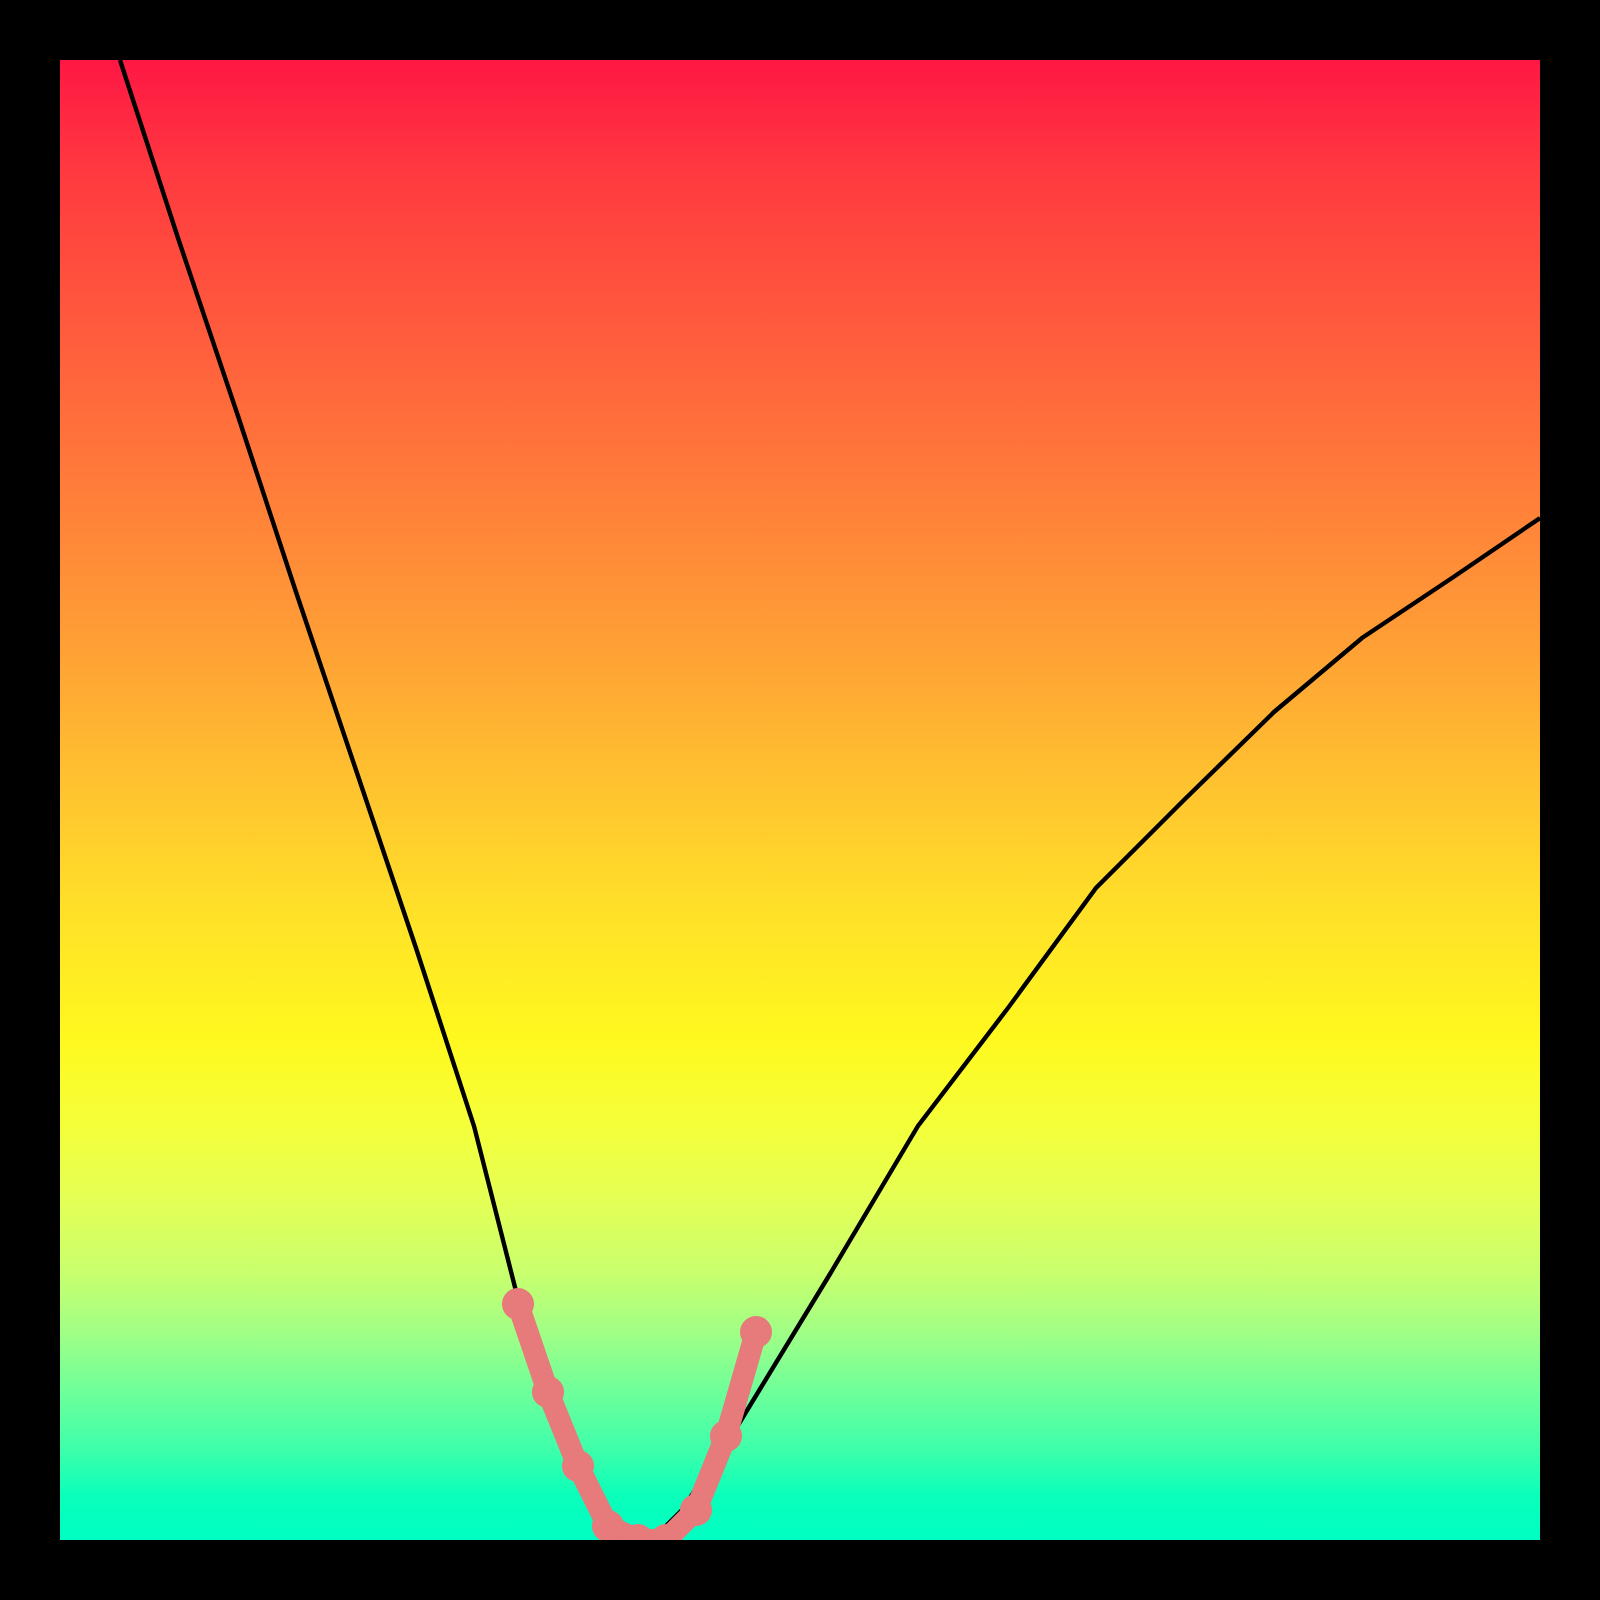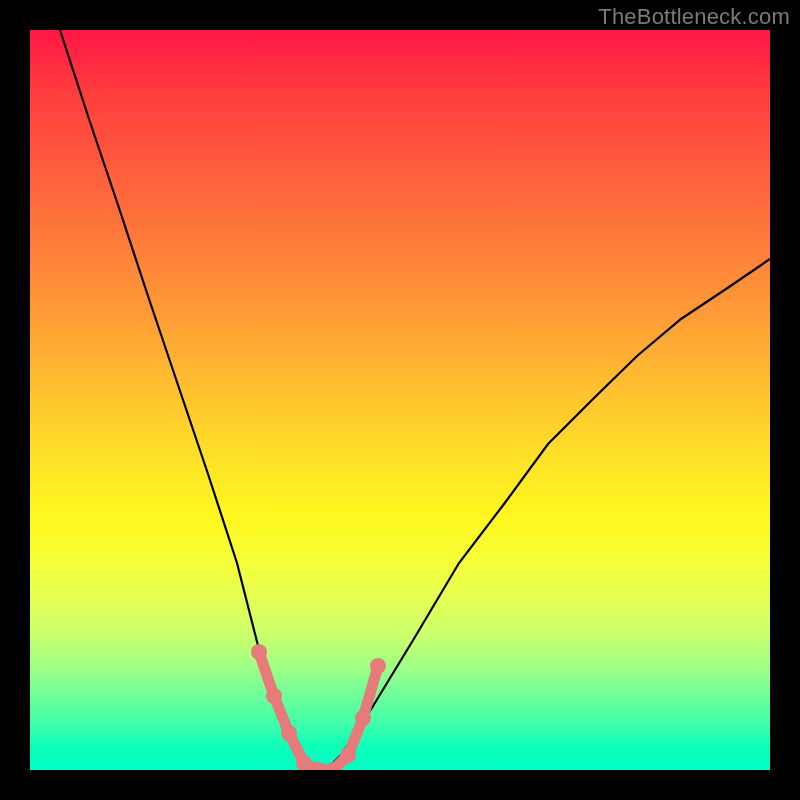--- a/index.html
+++ b/index.html
@@ -122,14 +122,13 @@
       <circle class="dot" cx="259" cy="703" r="8"></circle>
       <circle class="dot" cx="274" cy="733" r="8"></circle>
       <circle class="dot" cx="289" cy="740" r="8"></circle>
       <circle class="dot" cx="303" cy="740" r="8"></circle>
       <circle class="dot" cx="318" cy="725" r="8"></circle>
       <circle class="dot" cx="333" cy="688" r="8"></circle>
       <circle class="dot" cx="348" cy="636" r="8"></circle>
     </svg>
   </div>
 
-  <div class="watermark">TheBottleneck.com</div>
 </div>
 
 </body></html>

